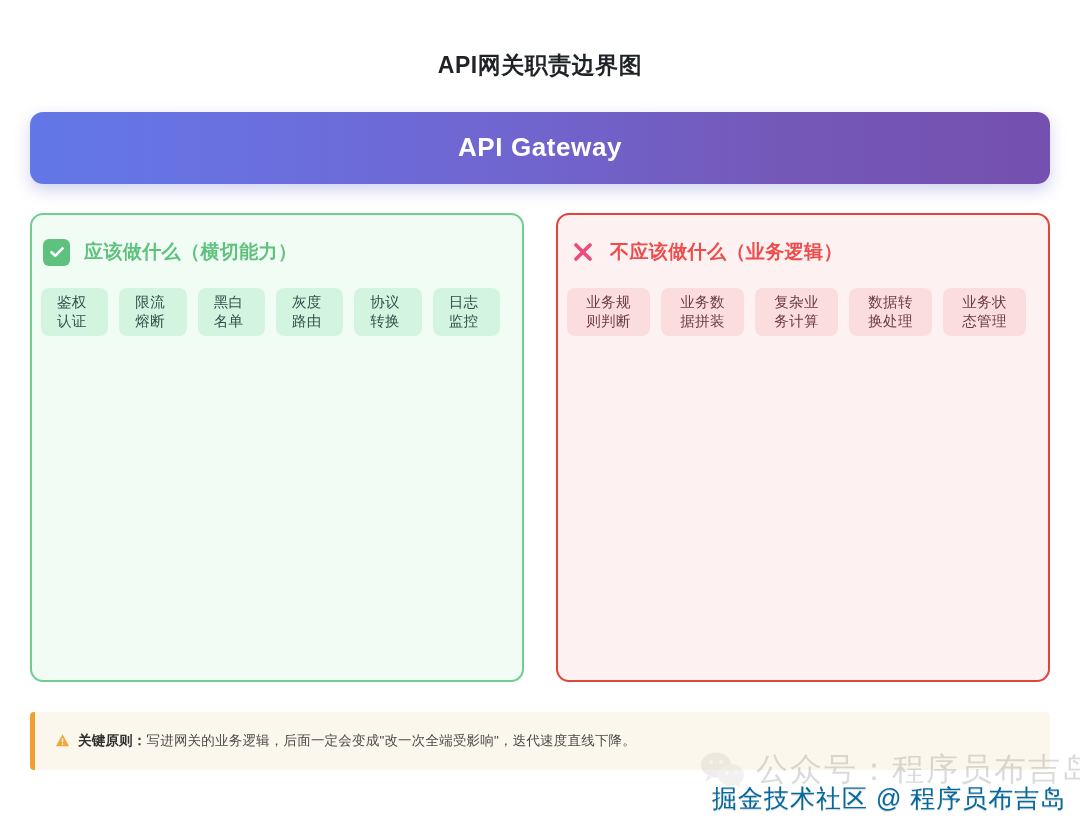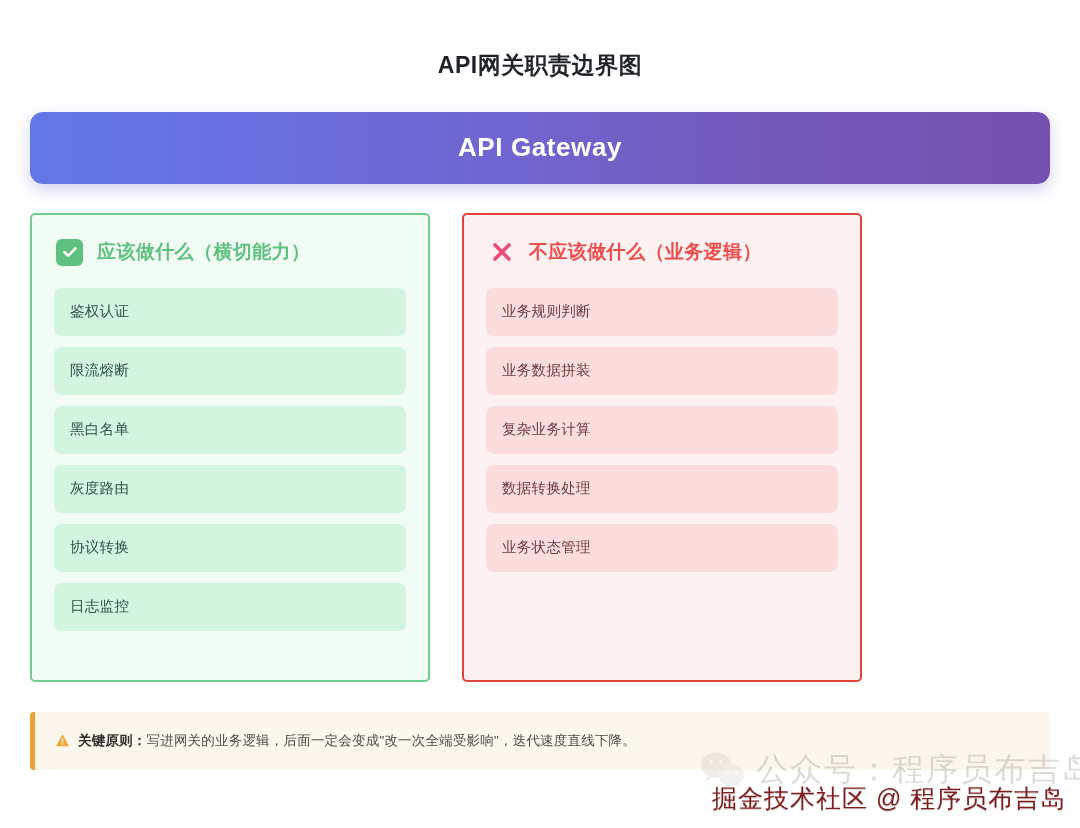--- a/index.html
+++ b/index.html
@@ -52,25 +52,25 @@
   }
 
   
   .panels {
     display: flex;
     gap: 32px;
     margin-top: 29px;
   }
 
   .panel {
-    width: 400px;
+    width: 494px;
     height: 469px;
-    border-radius: 5px;
+    border-radius: 13px;
     border: 2px solid transparent;
-    padding: 24px 22px 22px 22px;
+    padding: 24px 22px 22px 9px;
   }
 
   .panel-good {
     background: #f1fcf4;
     border-color: #6fce8e;
   }
 
   .panel-bad {
     background: #fdf1f1;
     border-color: #e0443c;
@@ -114,21 +114,20 @@
     display: flex;
     align-items: center;
     justify-content: center;
     flex: none;
   }
   .icon-x svg { display: block; }
 
   
   .item-list {
     display: flex;
-    flex-direction: column;
     gap: 11px;
     list-style: none;
   }
 
   .list-item {
     height: 48px;
     border-radius: 8px;
     display: flex;
     align-items: center;
     padding: 0 16px;
@@ -205,21 +204,21 @@
   }
 
   .wechat-logo { flex: none; }
   .wechat-logo svg { display: block; }
 
   
   .wm-white {
     left: 712px;
     top: 782px;
     font-size: 25px;
-    color: #7f1d1d;
+    color: #0369a1;
     letter-spacing: 1px;
     white-space: nowrap;
     text-shadow: 0 1px 1px rgba(120,118,110,0.35);
   }
 </style>
 </head>
 <body>
 
 <div class="page">
 

